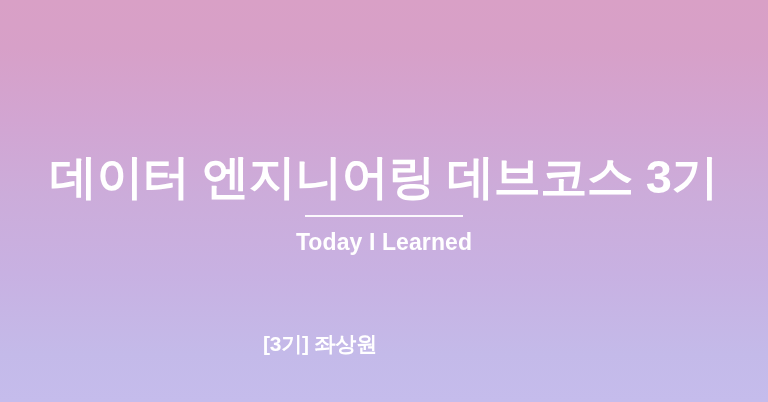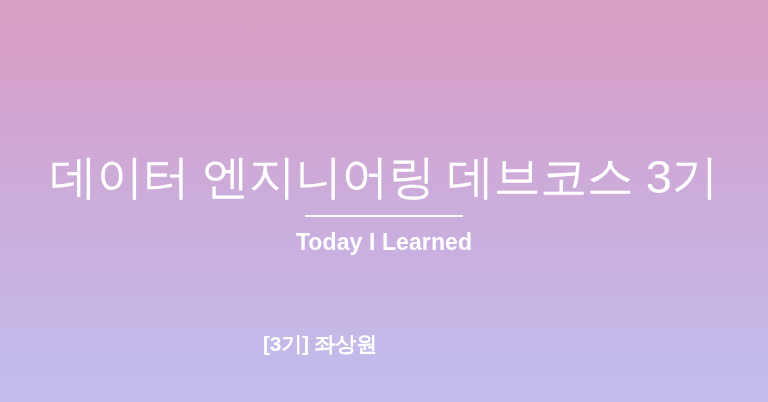--- a/index.html
+++ b/index.html
@@ -37,21 +37,21 @@
 
   
   #title {
     position: absolute;
     top: 148px;
     left: 0;
     width: 768px;
     text-align: center;
     font-size: 47px;
     line-height: 58px;
-    font-weight: 400;
+    font-weight: 700;
     letter-spacing: -0.5px;
     color: #ffffff;
     white-space: nowrap;
   }
 
   
   #divider {
     position: absolute;
     top: 215px;
     left: 50%;

